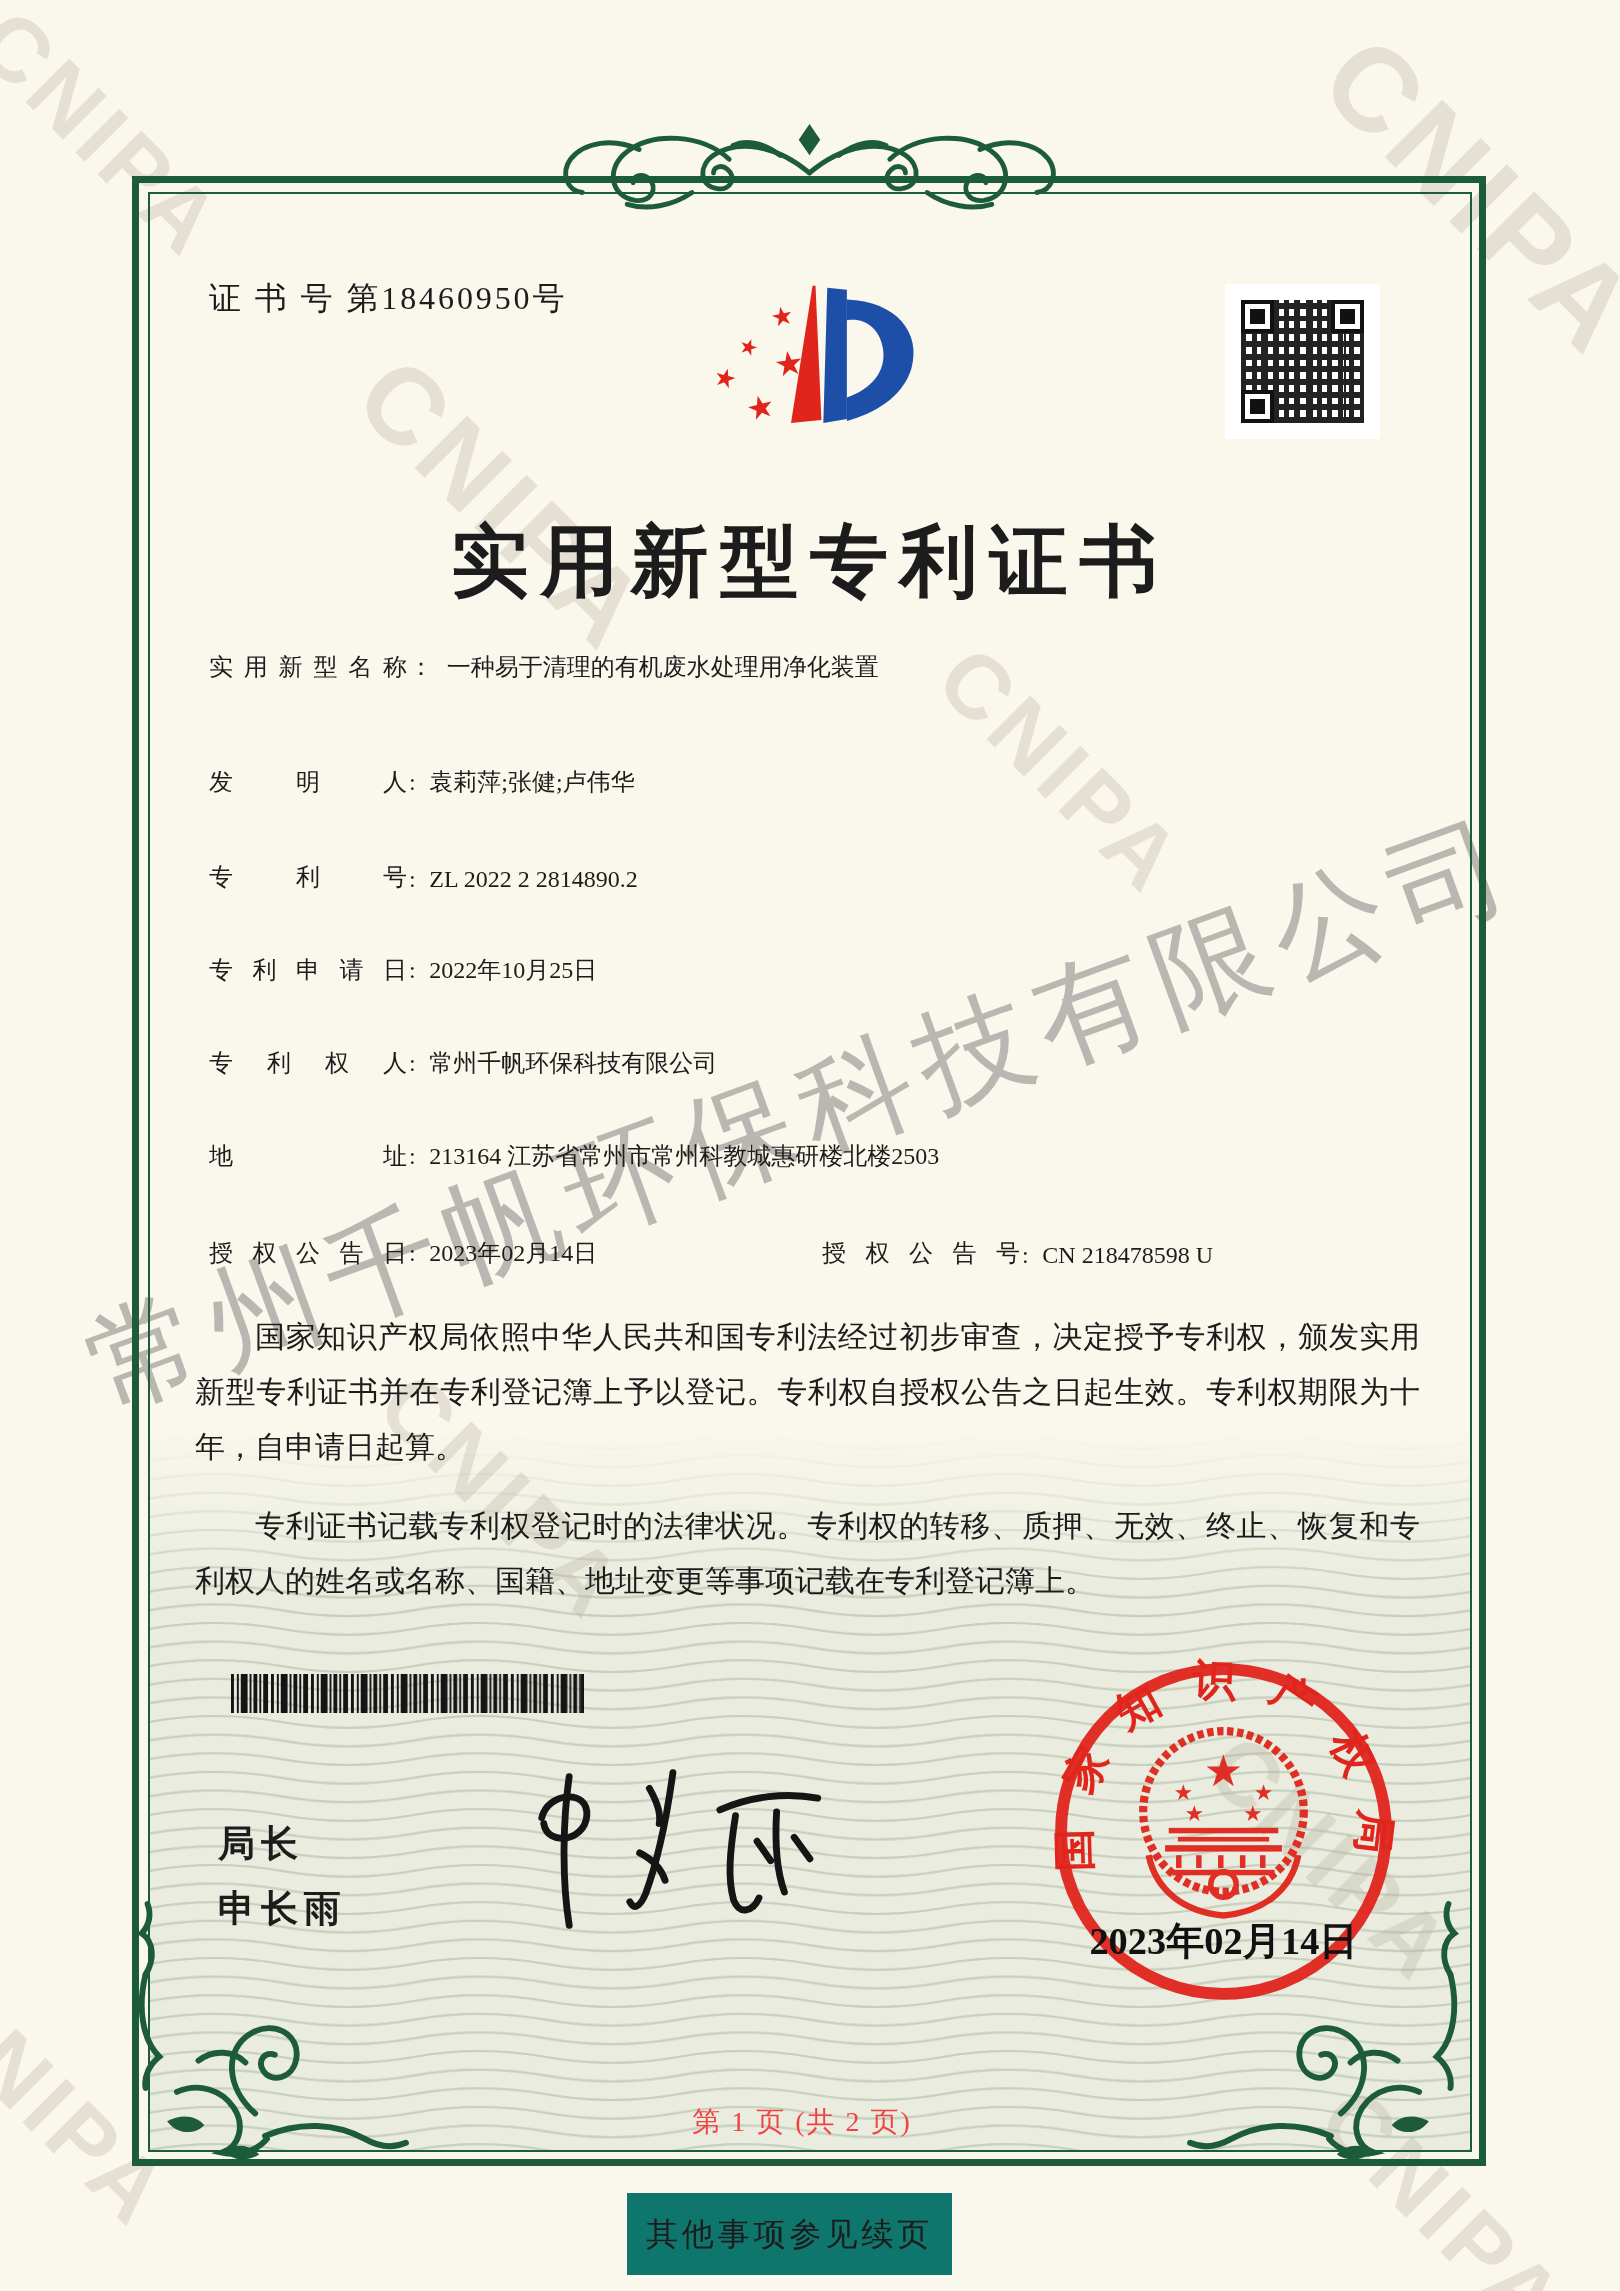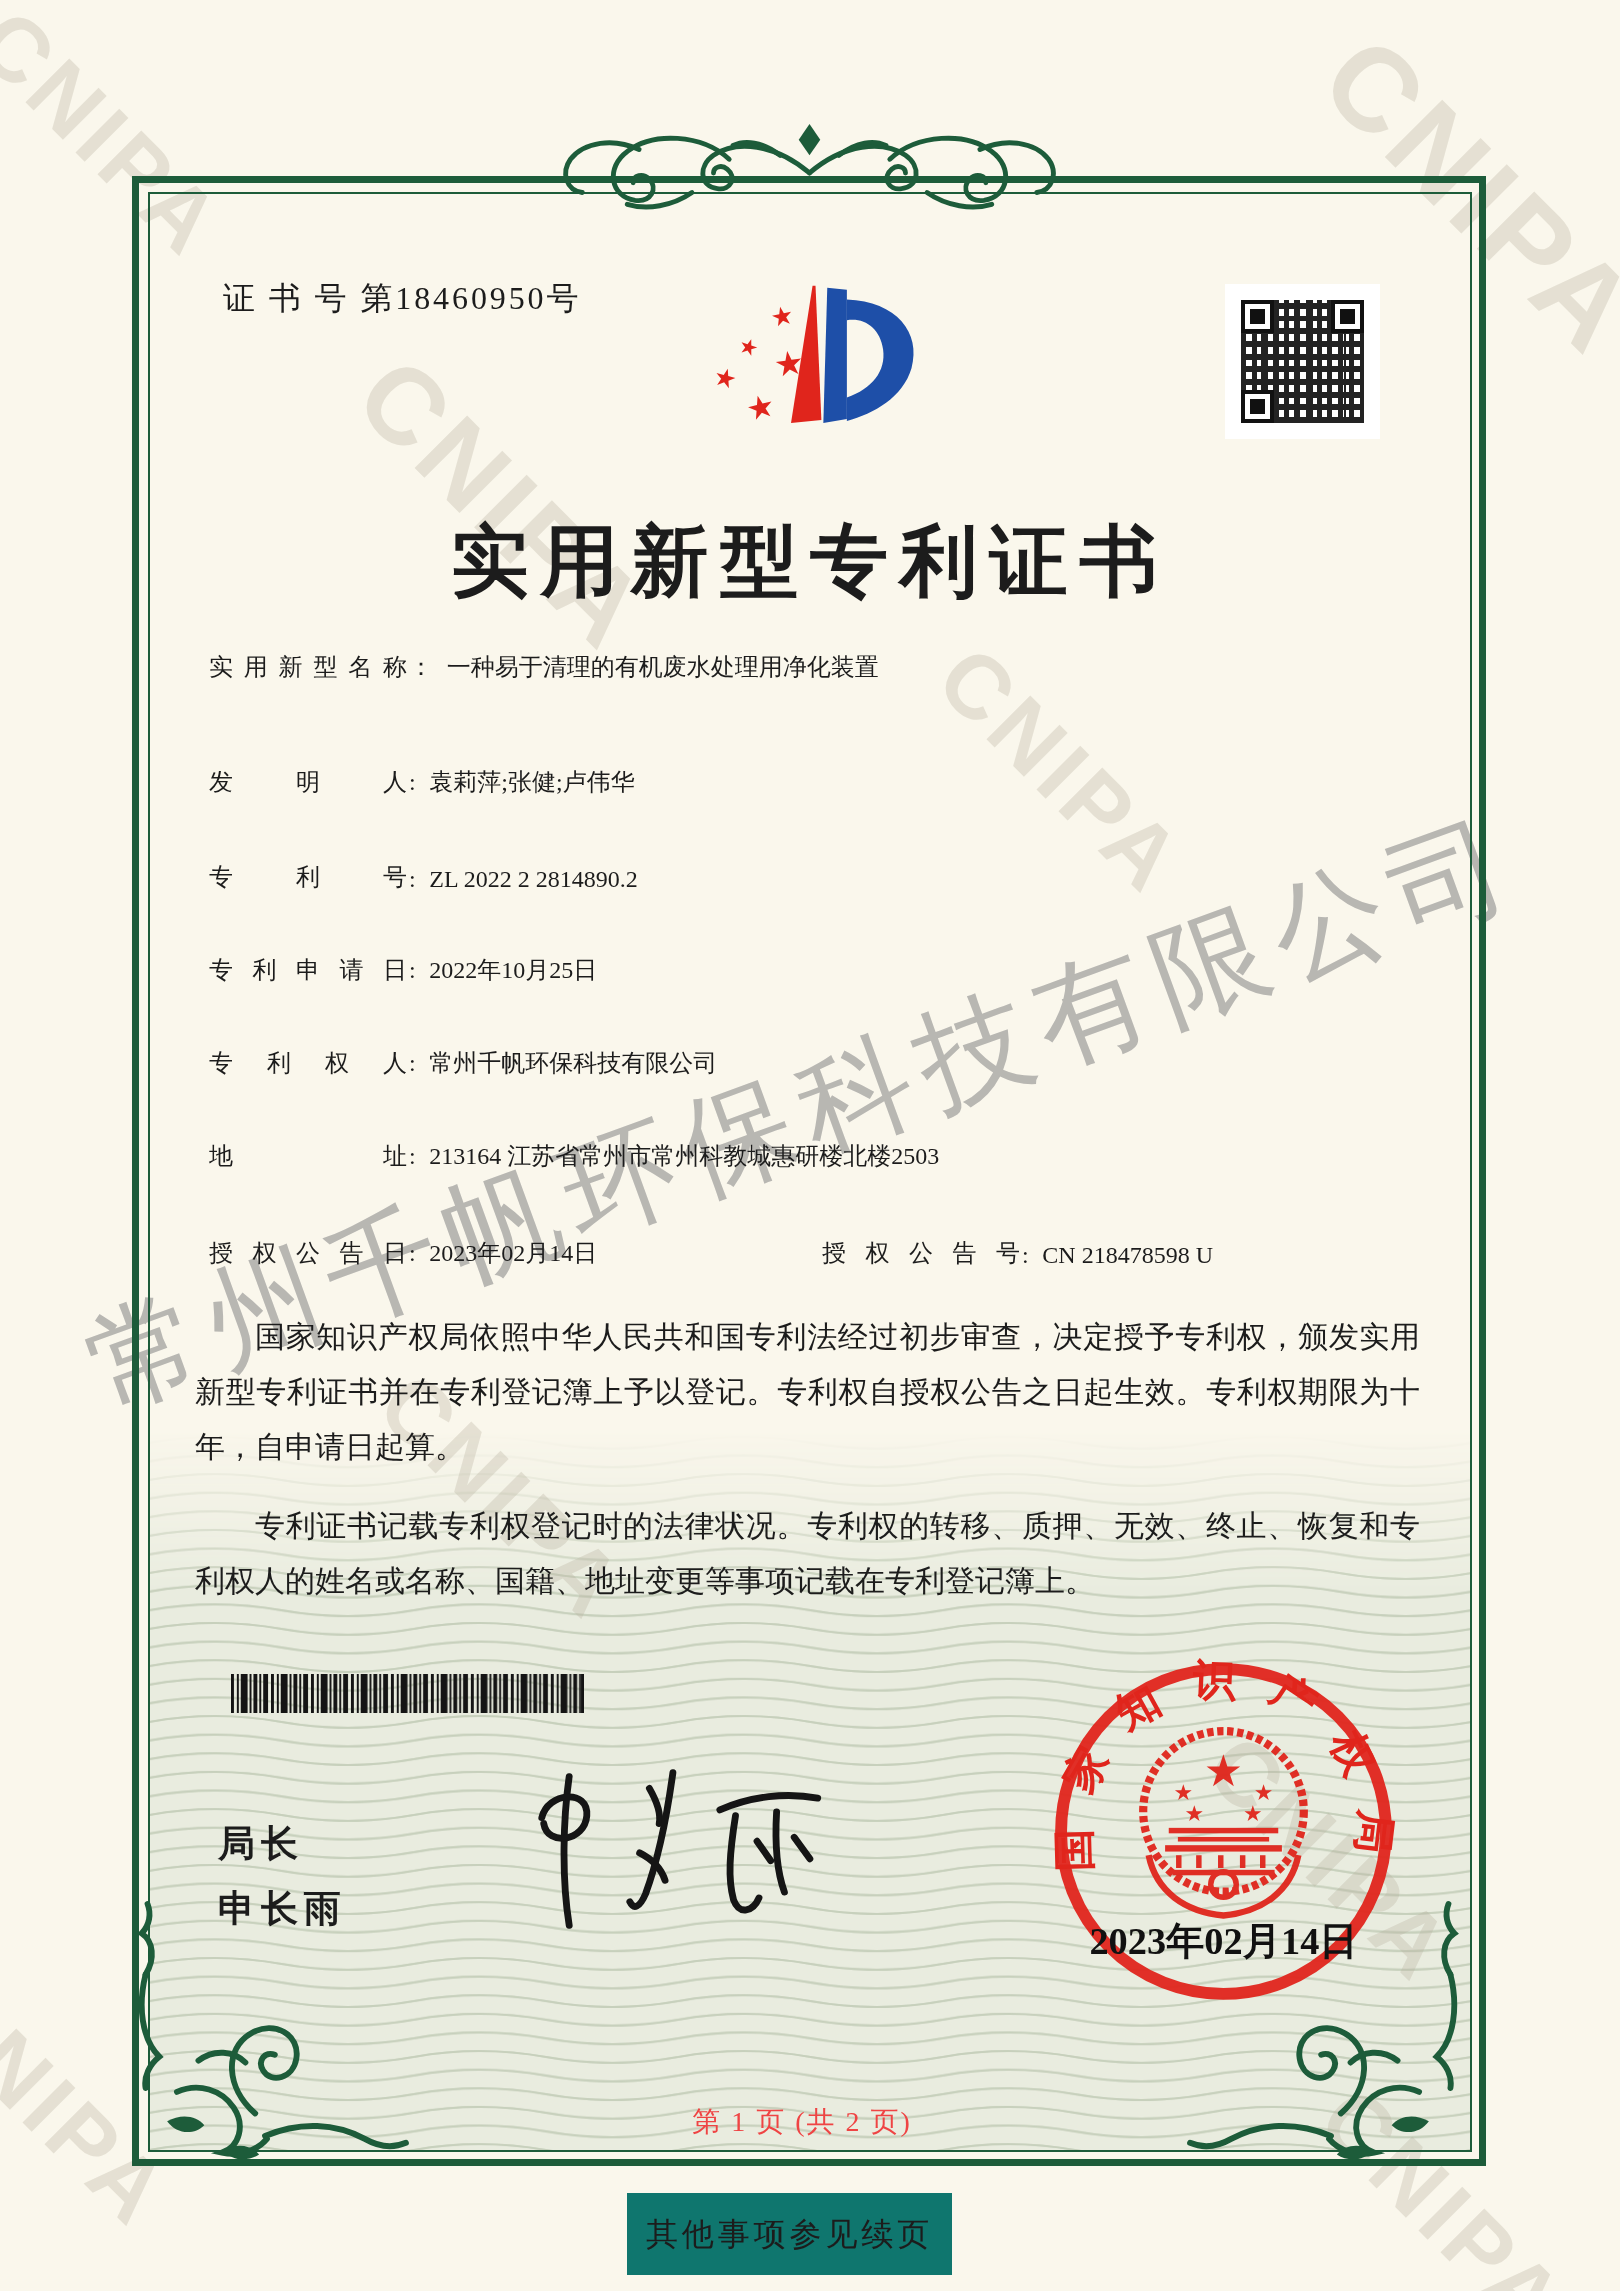--- a/index.html
+++ b/index.html
@@ -17,21 +17,21 @@
   .waves{position:absolute;z-index:1;left:149px;top:1431px;width:1322px;height:720px;}
 
   
   .frame-outer{position:absolute;z-index:4;left:132px;top:176px;width:1340px;height:1976px;
                border:7.8px solid #1d5c3a;pointer-events:none;}
   .frame-inner{position:absolute;z-index:4;left:148px;top:192px;width:1320px;height:1956px;
                border:2.9px solid #1d5c3a;pointer-events:none;}
   .ornament{position:absolute;z-index:5;pointer-events:none;}
 
   
-  .cert-no{position:absolute;z-index:3;left:209px;top:277px;font-size:32px;letter-spacing:2.9px;margin-left:14px;}
+  .cert-no{position:absolute;z-index:3;left:209px;top:277px;font-size:32px;letter-spacing:2.9px;}
   .logo{position:absolute;z-index:3;left:696px;top:274px;width:240px;height:201px;}
   .qr{position:absolute;z-index:3;left:1225px;top:284px;width:155px;height:155px;background:#fff;}
   .qr-inner{position:absolute;left:15.7px;top:15.7px;width:123px;height:123px;background:#fff;overflow:hidden;}
   .qr-noise{position:absolute;inset:0;opacity:.92;background-image:
       repeating-linear-gradient(90deg,#111 0 4.9px,transparent 4.9px 10.8px),
       repeating-linear-gradient(0deg,#111 0 5.9px,transparent 5.9px 12.7px),
       repeating-linear-gradient(90deg,transparent 0 2.9px,#111 2.9px 4.9px,transparent 4.9px 16.7px);}
   .fp{position:absolute;width:33px;height:33px;border:4.9px solid #111;background:#fff;box-sizing:border-box;}
   .fp::after{content:"";position:absolute;inset:4.9px;background:#111;}
   .fp.tl{left:0;top:0}.fp.tr{right:0;top:0}.fp.bl{left:0;bottom:0}

